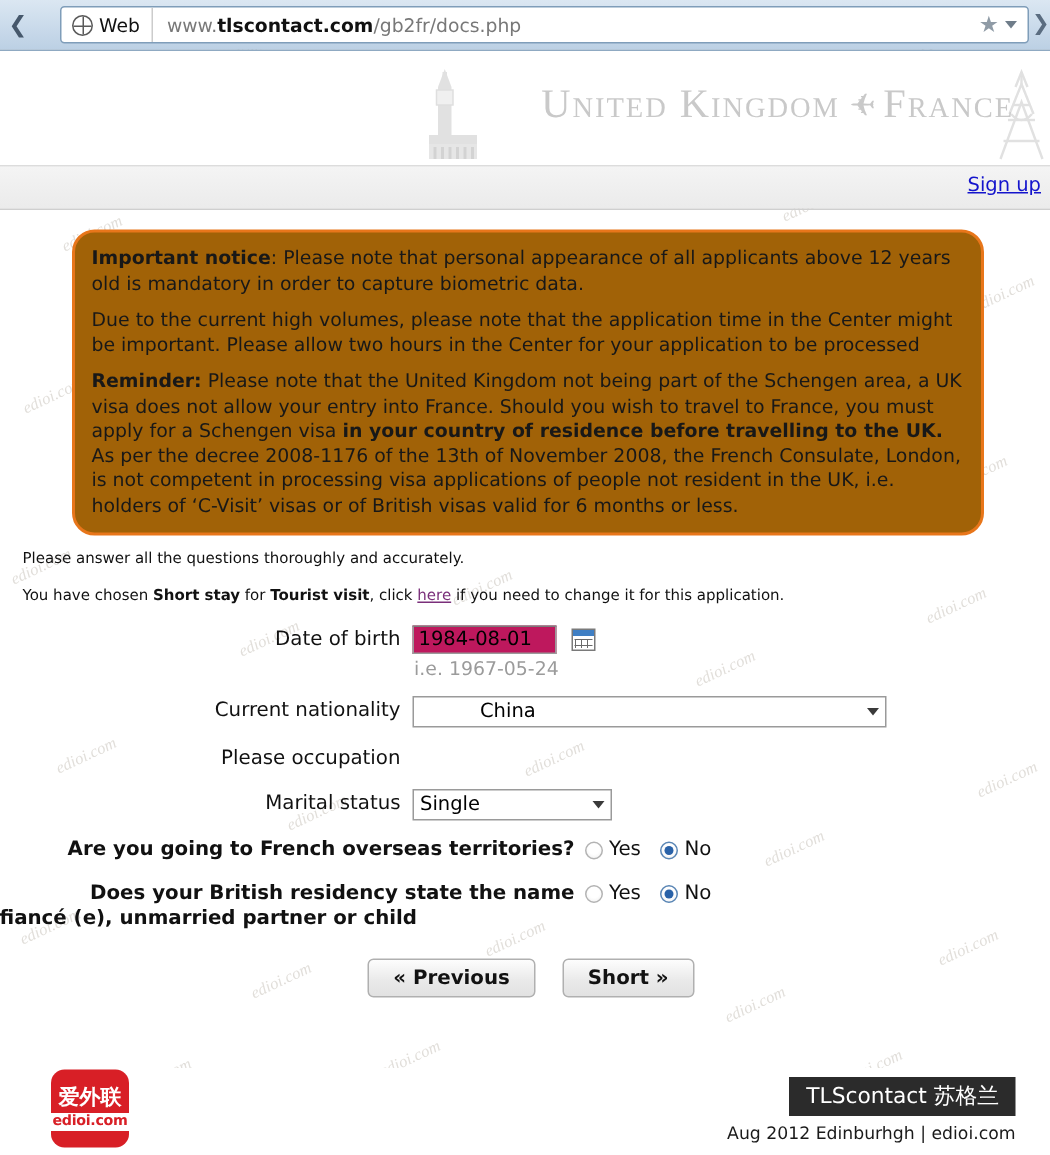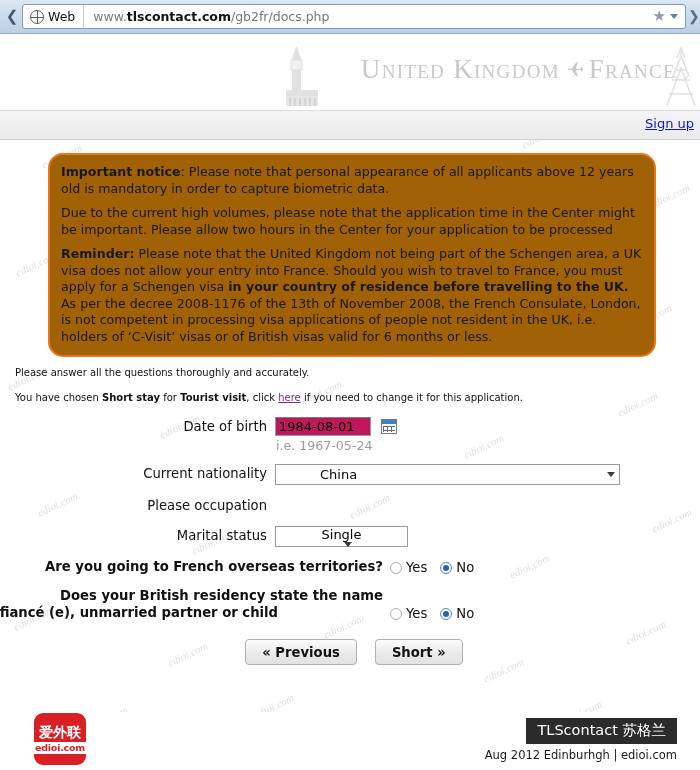--- a/index.html
+++ b/index.html
@@ -50,21 +50,21 @@
     position: absolute;
     left: 2px; top: 6px;
     width: 20px; height: 20px;
     color: #46586c;
     font-size: 15px;
     line-height: 20px;
     text-align: center;
   }
   #url-bar {
     position: absolute;
-    left: 22px; top: 4px;
+    left: 40px; top: 4px;
     right: 14px;
     height: 25px;
     background: #fff;
     border: 1px solid #7f9db9;
     border-radius: 3px;
     box-sizing: border-box;
     display: flex;
     align-items: center;
     overflow: hidden;
   }
@@ -306,23 +306,23 @@
     color: #000;
   }
   .select-arrow {
     width: 0; height: 0;
     border-left: 4px solid transparent;
     border-right: 4px solid transparent;
     border-top: 5px solid #3a3a3a;
     margin-left: 12px;
     flex: 0 0 auto;
   }
-  #nationality-select { width: 345px; padding-left: 44px; }
+  #nationality-select { width: 316px; padding-left: 44px; }
   #occupation-select  { width: 114px; }
-  #marital-select     { width: 133px; flex-direction: column; }
+  #marital-select     { width: 133px; }
 
   .radio-group {
     display: inline-flex;
     align-items: center;
     gap: 4px;
     font-size: 13.2px;
     color: #111;
     font-weight: normal;
     padding-top: 1px;
   }
@@ -345,21 +345,21 @@
     position: absolute;
     left: 2px; top: 2px;
     width: 6px; height: 6px;
     border-radius: 50%;
     background: #2a62a8;
   }
   .radio-label { margin-right: 9px; cursor: pointer; }
 
   .question-row {
     display: flex;
-    align-items: flex-end;
+    align-items: flex-start;
     margin-bottom: 12px;
   }
   .question-text {
     width: 390px;
     text-align: right;
     padding-right: 7px;
     font-weight: bold;
     font-size: 13.2px;
     color: #111;
     box-sizing: border-box;

